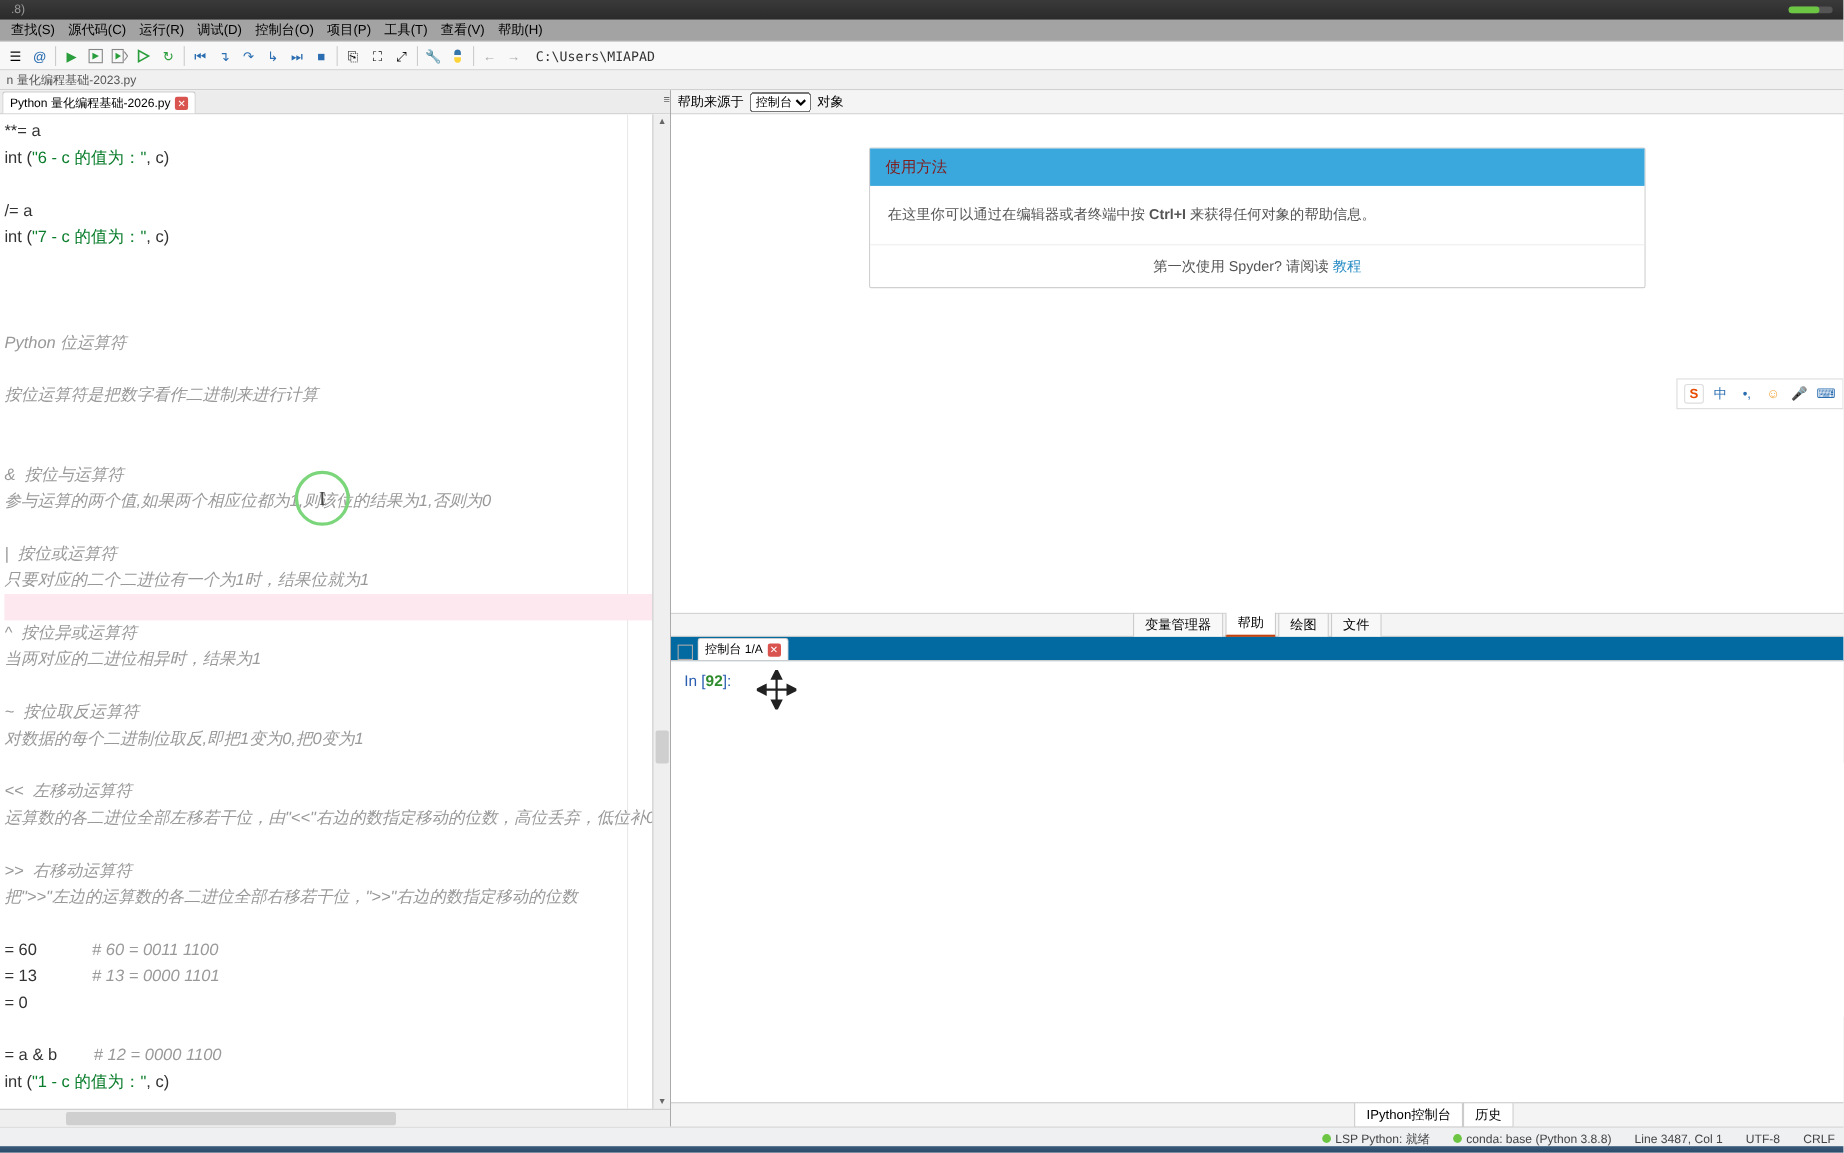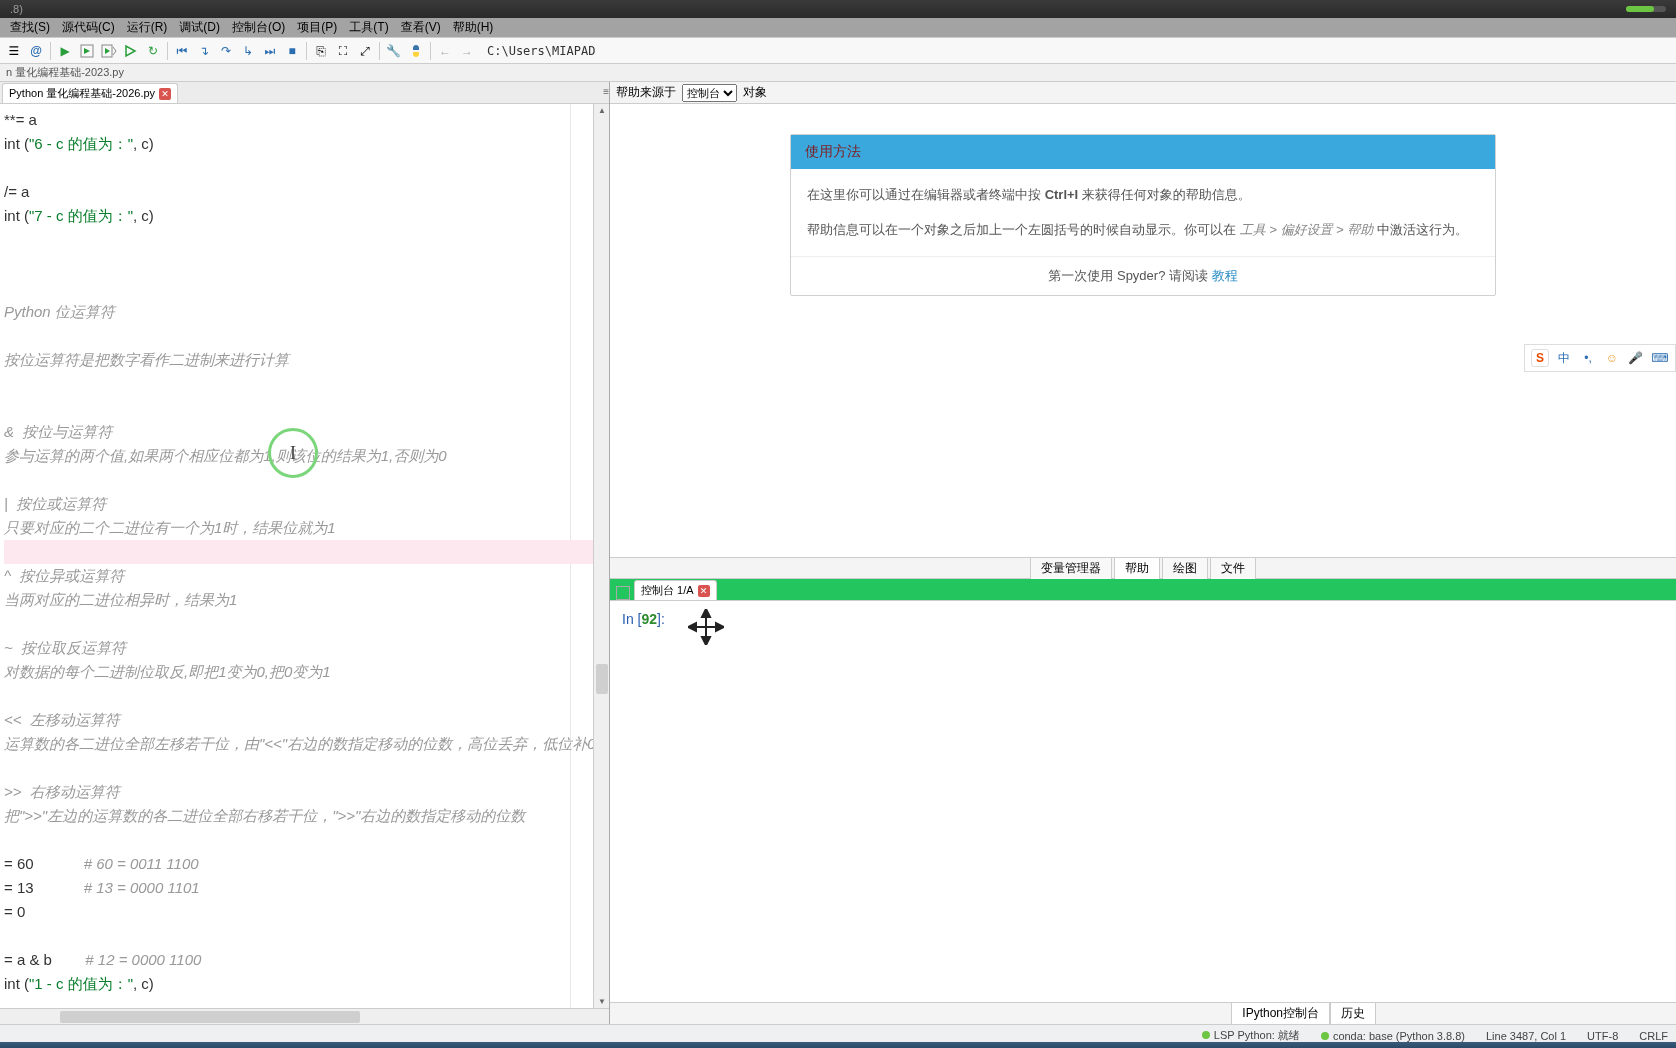--- a/index.html
+++ b/index.html
@@ -53,24 +53,24 @@
 .help-card-body .link-text { font-style: italic; color: #888; }
 .help-card-footer { text-align: center; padding: 10px 0; border-top: 1px solid #eee; font-size: 13px; color: #555; }
 .help-card-footer a { color: #2a8dc5; text-decoration: none; }
 
 .ime-bar { position: absolute; right: 0; top: 240px; display: flex; gap: 6px; align-items: center; padding: 4px 6px; background: #fff; border: 1px solid #ddd; }
 .ime-bar .ime-icon { width: 18px; height: 18px; display: flex; align-items: center; justify-content: center; font-size: 12px; }
 .ime-bar .sogou { background: #fff; border: 1px solid #ddd; color: #e74c00; font-weight: bold; border-radius: 3px; }
 
 .right-tabs { height: 22px; background: #f4f4f4; border-top: 1px solid #ccc; border-bottom: 1px solid #ccc; display: flex; justify-content: center; align-items: center; }
 .right-tabs .rt { padding: 2px 10px; border: 1px solid #ccc; background: #f8f8f8; margin: 0 1px; font-size: 12px; cursor: pointer; }
-.right-tabs .rt.active { background: #fff; border-bottom: 1px solid #c2410c; }
+.right-tabs .rt.active { background: #fff; border-bottom: 4px solid #c2410c; }
 
 .console-pane { flex: 1; display: flex; flex-direction: column; background: #fff; }
-.console-tabs { height: 22px; background: #22c55e; border-bottom: 1px solid #ccc; display: flex; align-items: flex-end; padding-left: 6px; gap: 4px; }
+.console-tabs { height: 22px; background: #0369a1; border-bottom: 1px solid #ccc; display: flex; align-items: flex-end; padding-left: 6px; gap: 4px; }
 .console-tabs .opt-icon { width: 14px; height: 14px; border: 1px solid #aaa; cursor: pointer; }
 .console-tab { padding: 2px 6px; background: #fff; border: 1px solid #ccc; border-bottom: none; border-radius: 3px 3px 0 0; display: flex; align-items: center; gap: 4px; font-size: 11px; }
 .console-tab .close-x { width: 12px; height: 12px; background: #d9534f; color: #fff; border-radius: 2px; display: flex; align-items: center; justify-content: center; font-size: 9px; cursor: pointer; }
 
 .console-body { flex: 1; padding: 10px 12px; font-family: "Consolas", monospace; font-size: 14px; color: #333; position: relative; }
 .console-body .in-label .bracket { color: #2a5db0; }
 .console-body .in-label .num { color: #2e8b2e; font-weight: bold; }
 .move-cursor-overlay { position: absolute; left: 78px; top: 8px; }
 
 .bottom-tabs { height: 22px; background: #f4f4f4; border-top: 1px solid #ccc; display: flex; justify-content: flex-end; align-items: center; padding-right: 300px; }
@@ -192,23 +192,20 @@
       </select>
       <span>对象</span>
     </div>
 
     <div class="help-body">
       <div class="help-card">
         <div class="help-card-title">使用方法</div>
         <div class="help-card-body">
           <p>
             <span>在这里你可以通过在编辑器或者终端中按 </span><b>Ctrl+I</b><span> 来获得任何对象的帮助信息。</span>
-          </p>
-          <p style="margin-top:10px">
-            <span>帮助信息可以在一个对象之后加上一个左圆括号的时候自动显示。你可以在 </span><span class="link-text">工具 &gt; 偏好设置 &gt; 帮助</span><span> 中激活这行为。</span>
           </p>
         </div>
         <div class="help-card-footer">
           <span>第一次使用 Spyder? 请阅读 </span><a href="#">教程</a>
         </div>
       </div>
 
       <div class="ime-bar">
         <div class="ime-icon sogou">S</div>
         <div class="ime-icon" style="color:#2a6db0">中</div>

